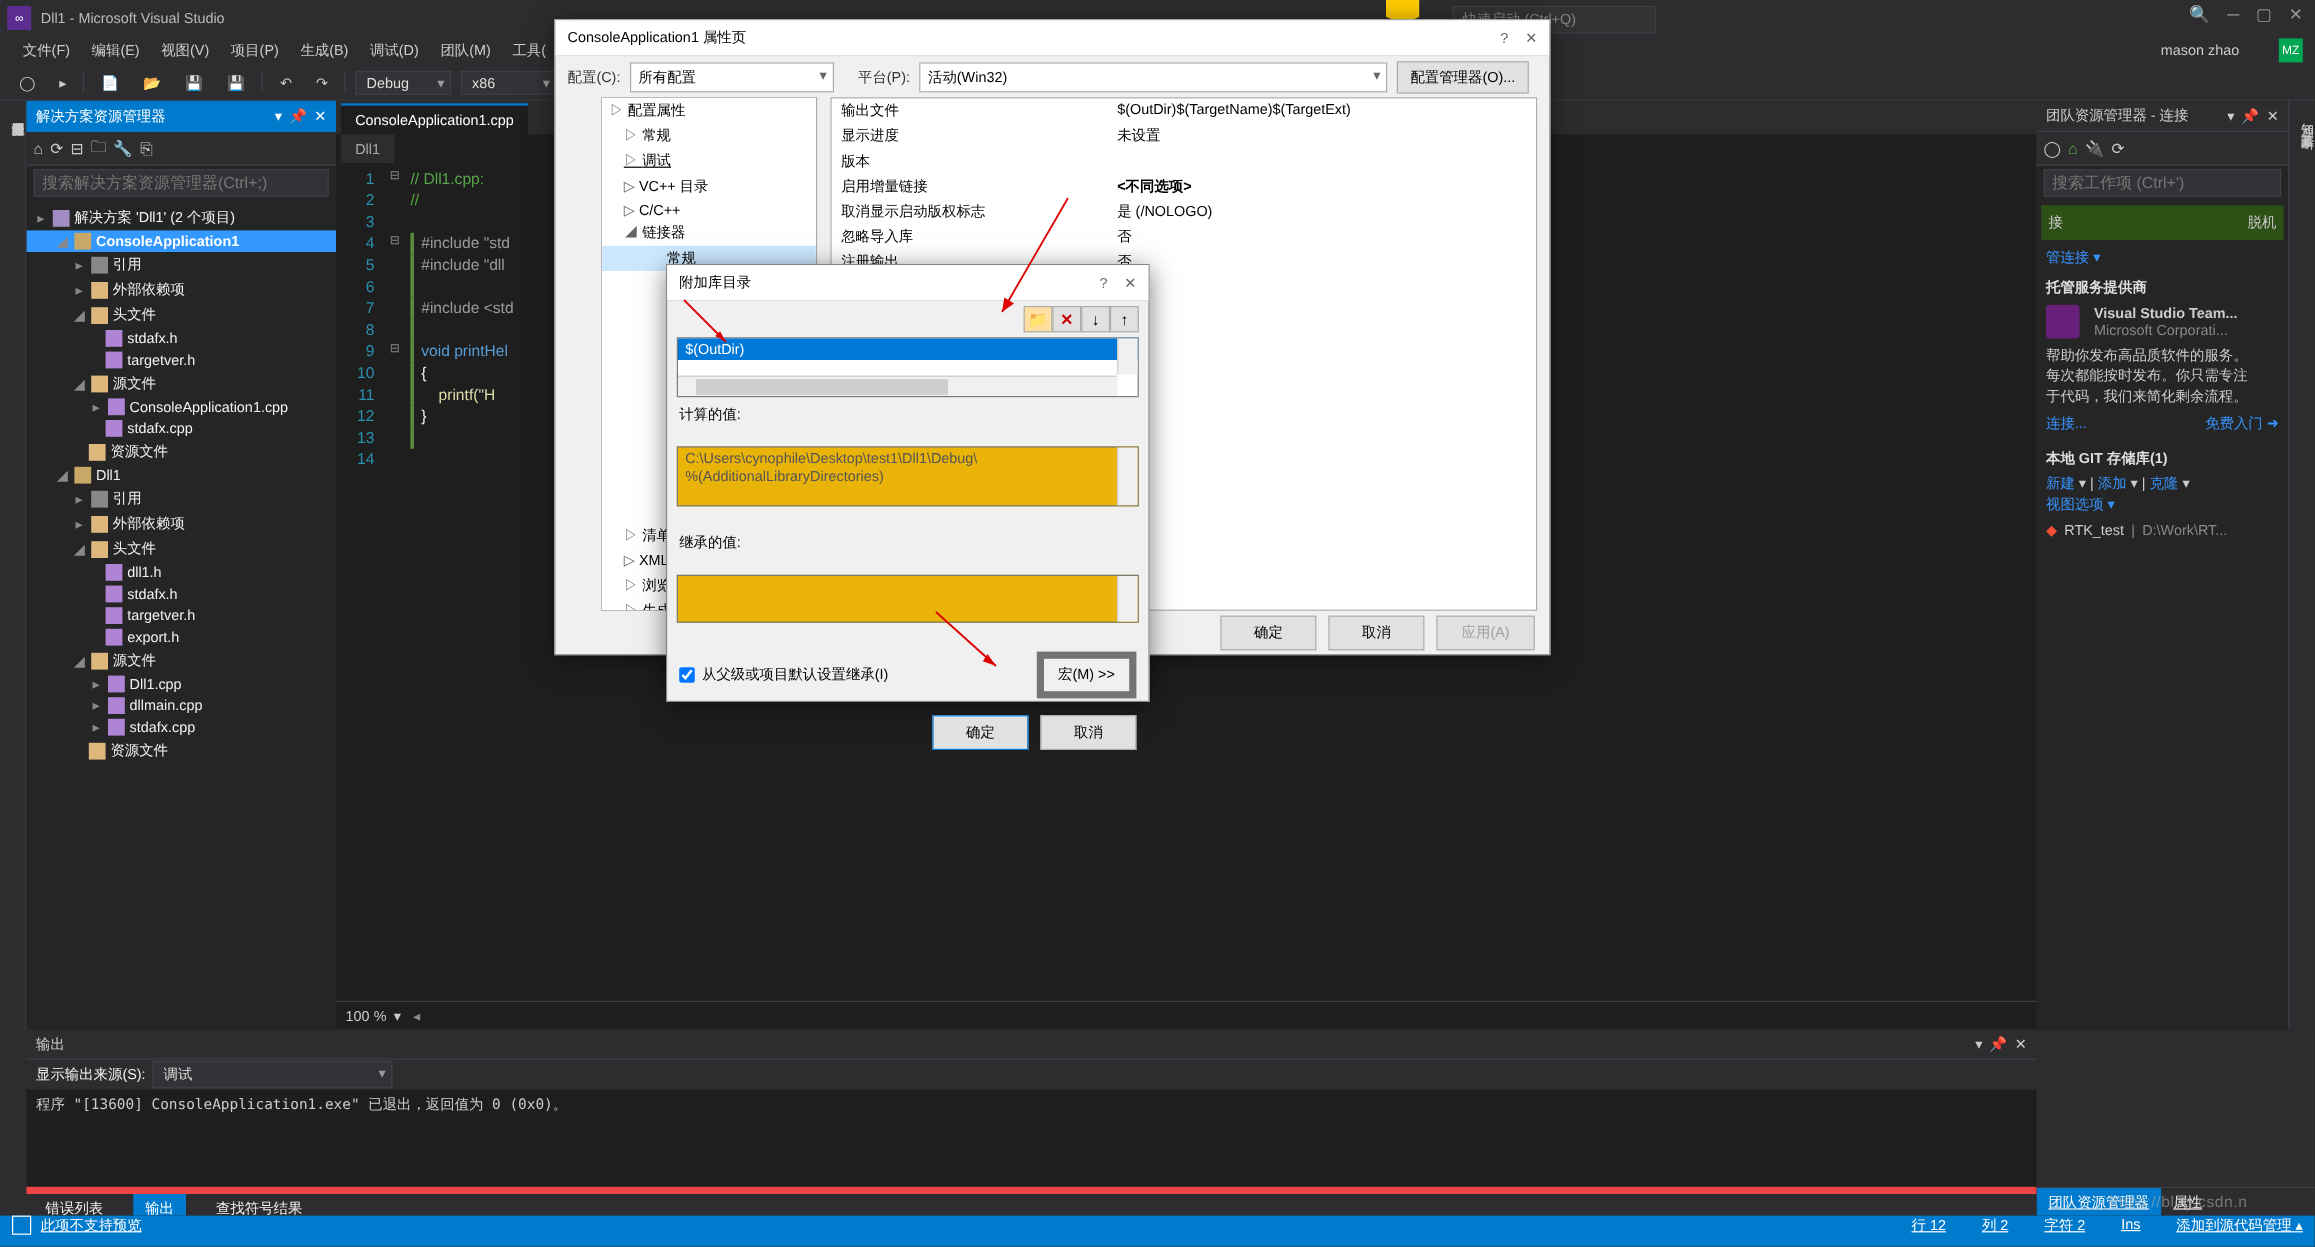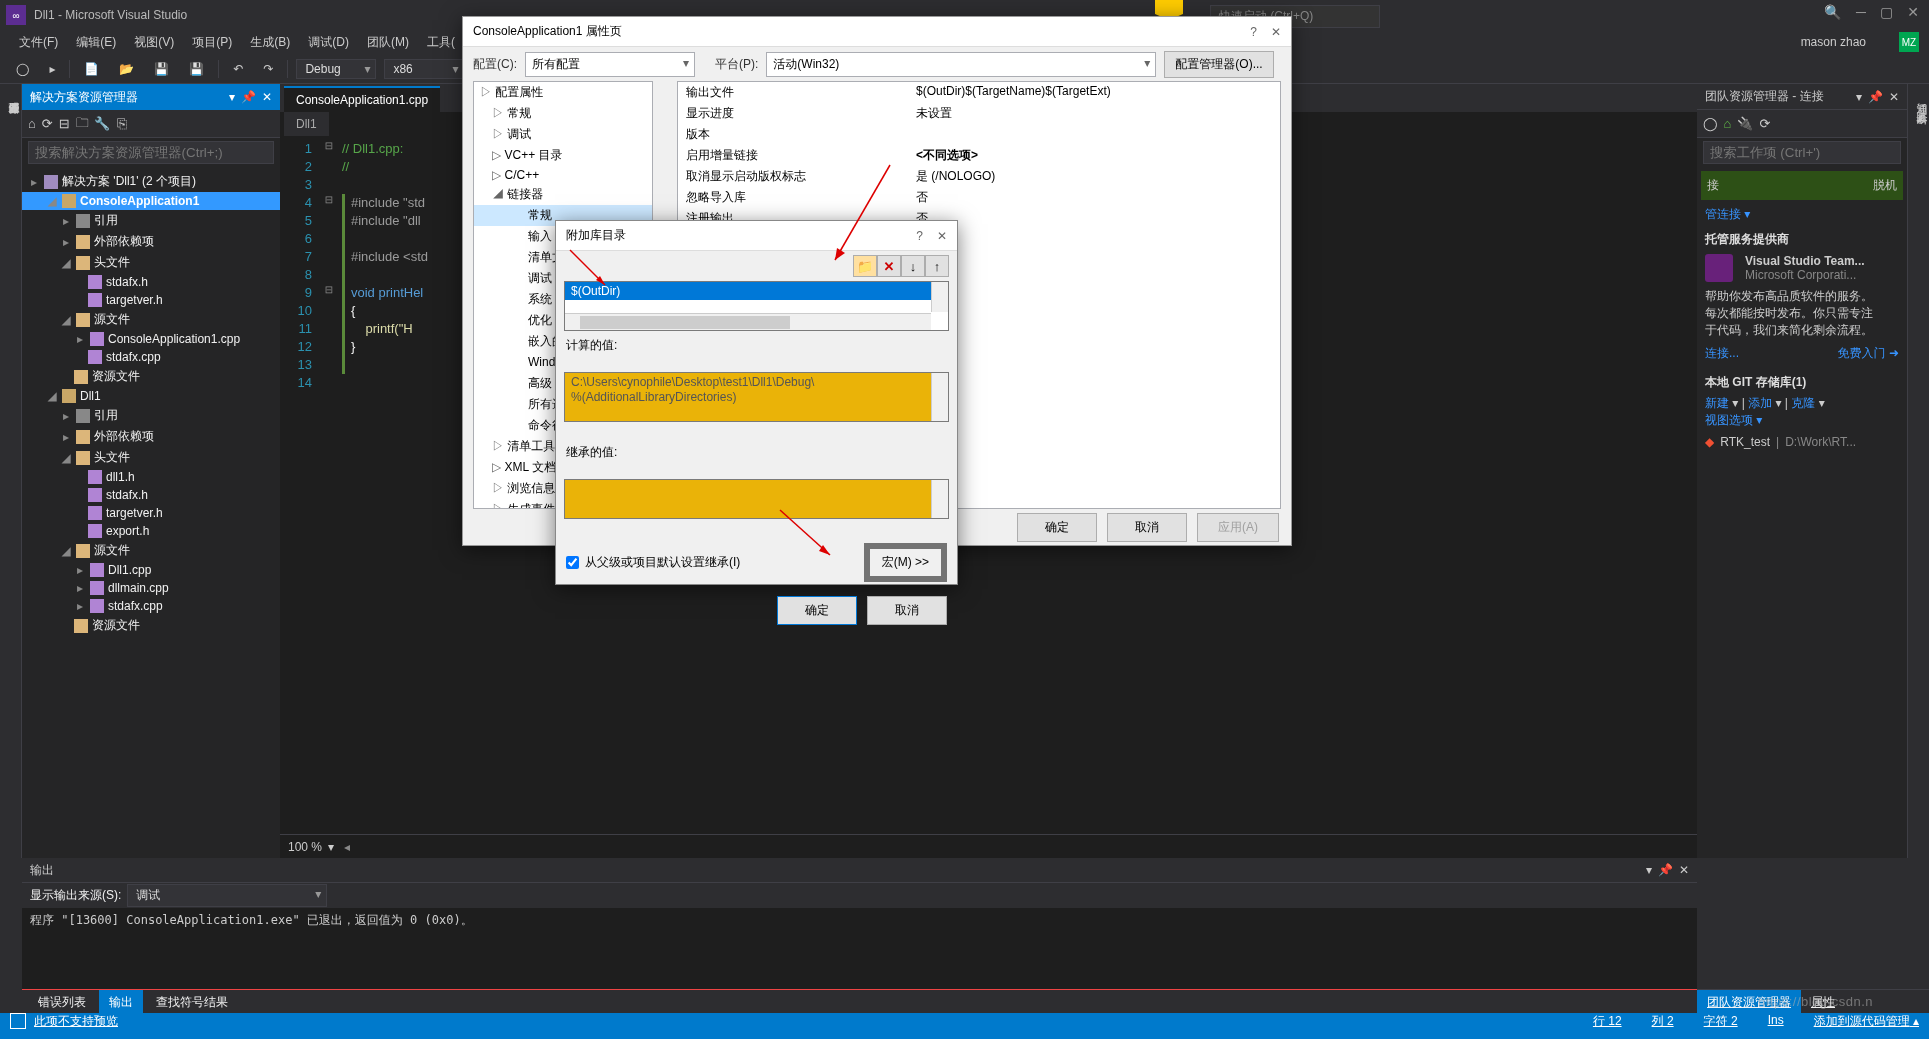--- a/index.html
+++ b/index.html
@@ -81,39 +81,39 @@
 .rp-link { color:#3794ff; cursor:pointer; }
 .rp-heading { color:#ddd; margin:8px 0 4px; font-weight:bold; }
 .tsicon { width:28px; height:28px; background:#68217a; display:inline-block; vertical-align:middle; margin-right:6px; border-radius:3px; }
 
 
 .output-wrap { position:absolute; left:22px; right:232px; bottom:26px; height:155px; background:#1e1e1e; display:flex; flex-direction:column; }
 .out-header { height:24px; background:#2d2d30; color:#ccc; display:flex; align-items:center; padding:0 8px; }
 .out-header .tools { margin-left:auto; display:flex; gap:6px; }
 .out-filter { height:26px; background:#2d2d30; display:flex; align-items:center; padding:0 8px; gap:6px; border-top:1px solid #3f3f46; }
 .out-body { flex:1; padding:4px 8px; font-family:Consolas,monospace; color:#ccc; font-size:12px; }
-.out-tabs { height:24px; background:#2d2d30; display:flex; padding:0 6px; gap:3px; border-top:1px solid #ef4444; }
+.out-tabs { height:24px; background:#2d2d30; display:flex; padding:0 6px; gap:15px; border-top:6px solid #ef4444; }
 .out-tabs span { padding:4px 10px; cursor:pointer; }
 .out-tabs span.active { background:#007acc; color:#fff; }
 
 
 .statusbar { position:absolute; bottom:0; left:0; right:0; height:26px; background:#007acc; color:#fff; display:flex; padding:0 10px; font-size:12px;text-decoration:underline; }
 .statusbar .sb-right { margin-left:auto; display:flex; gap:30px; }
 .sb-box { width:16px; height:16px; border:1px solid #fff; margin-right:8px; }
 
 
 .dlg-prop { position:absolute; left:462px; top:16px; width:830px; height:530px; background:#f0f0f0; border:1px solid #999; box-shadow:0 4px 20px rgba(0,0,0,.5); color:#000; font-size:12px; z-index:10; }
 .dlg-title { height:30px; display:flex; align-items:center; padding:0 10px; background:#fff; border-bottom:1px solid #ddd; }
 .dlg-title .t-tools { margin-left:auto; display:flex; gap:14px; color:#666; }
 .dlg-toprow { height:34px; display:flex; align-items:center; padding:0 10px; gap:8px; }
 .dlg-toprow label { color:#333; }
 .dlg-toprow select,.dlg-toprow .sel { border:1px solid #abadb3; background:#fff; padding:3px 20px 3px 6px; position:relative; }
 .dlg-toprow .sel:after { content:"▾"; position:absolute; right:5px; color:#666; }
 .cfg-btn { border:1px solid #adadad; background:#e1e1e1; padding:4px 10px; cursor:pointer; }
-.dlg-body { display:flex; height:calc(100% - 100px); padding:0 10px; gap:24px; }
+.dlg-body { display:flex; height:calc(100% - 100px); padding:0 10px; gap:11px;margin-left:28px; }
 .dlg-tree { width:180px; border:1px solid #abadb3; background:#fff; overflow:auto; }
 .dlg-tree div { padding:2px 4px; cursor:pointer; }
 .dlg-tree .sel { background:#cce8ff; }
 .dlg-grid { flex:1; border:1px solid #abadb3; background:#fff; }
 .grid-row { display:flex; padding:2px 8px; }
 .grid-row .gk { width:230px; }
 .grid-row .gv { flex:1; }
 .dlg-bottom { height:36px; display:flex; align-items:center; justify-content:flex-end; padding:0 12px; gap:10px; }
 .btn { border:1px solid #adadad; background:#e1e1e1; padding:5px 20px; cursor:pointer; min-width:80px; text-align:center; }
 .btn.disabled { color:#a0a0a0; }
@@ -528,21 +528,21 @@
     <label>配置(C):</label>
     <div class="sel" style="width:170px">所有配置</div>
     <label style="margin-left:12px">平台(P):</label>
     <div class="sel" style="width:390px">活动(Win32)</div>
     <div class="cfg-btn">配置管理器(O)...</div>
   </div>
   <div class="dlg-body">
     <div class="dlg-tree" id="proptree">
         <div style="padding-left: 6px;"><span style="color:#666">▷ </span>配置属性</div>
         <div style="padding-left: 18px;"><span style="color:#666">▷ </span>常规</div>
-        <div style="padding-left: 18px;"><span style="color:#666">▷ </span>调试</div>
+        <div style="padding-left: 18px; text-decoration: underline;"><span style="color:#666">▷ </span>调试</div>
         <div style="padding-left: 18px;"><span style="color:#666">▷ </span>VC++ 目录</div>
         <div style="padding-left: 18px;"><span style="color:#666">▷ </span>C/C++</div>
         <div style="padding-left: 18px;"><span style="color:#666">◢ </span>链接器</div>
         <div class="sel" style="padding-left: 30px;">　　常规</div>
         <div style="padding-left: 30px;">　　输入</div>
         <div style="padding-left: 30px;">　　清单文</div>
         <div style="padding-left: 30px;">　　调试</div>
         <div style="padding-left: 30px;">　　系统</div>
         <div style="padding-left: 30px;">　　优化</div>
         <div style="padding-left: 30px;">　　嵌入的</div>

